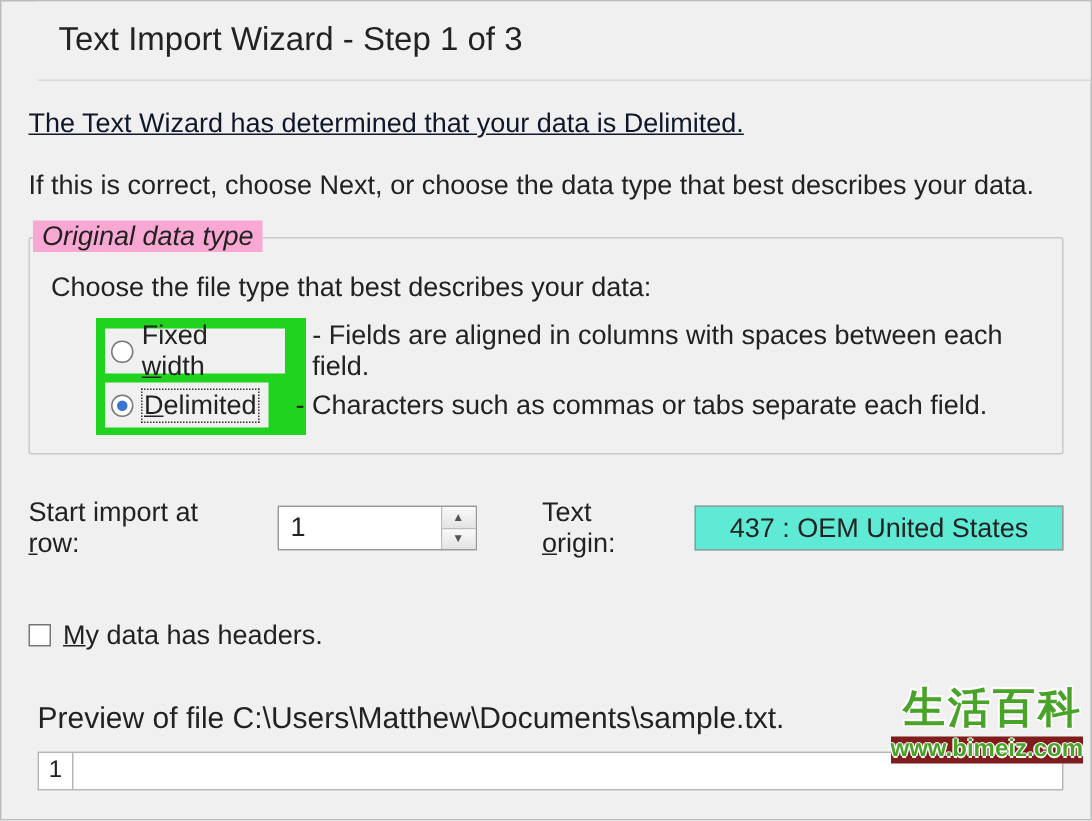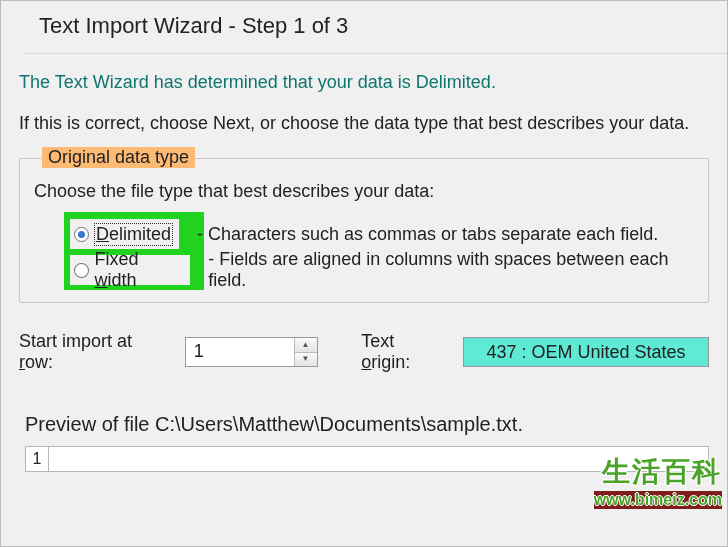--- a/index.html
+++ b/index.html
@@ -26,43 +26,45 @@
     border-bottom: 1px solid #d9d9d9;
     background: #f0f0f0;
     font-weight: 400;
     margin-left: 24px;
   }
   .content {
     padding: 18px 18px 0 18px;
   }
   .intro1 {
     font-size: 18px;
-    color: #0f766e;
+    color: #0f172a;
     margin-bottom: 20px;
+    text-decoration: underline;
   }
   .intro2 {
     font-size: 18px;
     color: #222;
     margin-bottom: 24px;
   }
   .fieldset {
     position: relative;
     border: 1px solid #c9c9c9;
     border-radius: 2px;
     padding: 22px 14px 14px 14px;
     margin-bottom: 28px;
   }
   .legend {
     position: absolute;
     top: -12px;
-    left: 22px;
-    background: #fdba74;
+    left: 2px;
+    background: #f9a8d4;
     padding: 0 6px;
     font-size: 18px;
     color: #222;
+    font-style: italic;
   }
   .fieldset .instr {
     font-size: 18px;
     color: #222;
     margin-bottom: 14px;
   }
   .radio-zone {
     position: relative;
     margin-left: 36px;
   }
@@ -266,53 +268,57 @@
     <div class="intro2">If this is correct, choose Next, or choose the data type that best describes your data.</div>
 
     <div class="fieldset">
       <div class="legend">Original data type</div>
       <div class="instr">Choose the file type that best describes your data:</div>
 
       <div class="radio-zone">
         <div class="green-box"></div>
 
         <div class="radio-row">
+          <span class="radio-inner">
+            <span class="radio"></span>
+            <span class="radio-label"><span>Fixed </span><span class="acc">w</span><span>idth</span></span>
+          </span>
+          <span class="radio-desc">- Fields are aligned in columns with spaces between each field.</span>
+        </div>
+
+        <div class="radio-row">
           <span class="radio-inner sel">
             <span class="radio sel"></span>
             <span class="radio-label focus"><span></span><span class="acc">D</span><span>elimited</span></span>
           </span>
           <span class="radio-desc">- Characters such as commas or tabs separate each field.</span>
-        </div>
-
-        <div class="radio-row">
-          <span class="radio-inner">
-            <span class="radio"></span>
-            <span class="radio-label"><span>Fixed </span><span class="acc">w</span><span>idth</span></span>
-          </span>
-          <span class="radio-desc">- Fields are aligned in columns with spaces between each field.</span>
         </div>
       </div>
     </div>
 
     <div class="row-opts">
       <span class="lbl"><span>Start import at </span><span class="acc">r</span><span>ow:</span></span>
       <div class="spinner">
         <div class="nval">1</div>
         <div class="arrows">
           <div>▲</div>
           <div>▼</div>
         </div>
       </div>
       <span style="width:12px"></span>
       <span class="lbl"><span>Text </span><span class="acc">o</span><span>rigin:</span></span>
       <div class="combo">
         <span>437 : OEM United States</span>
       </div>
     </div>
 
+    <div class="checkbox-row">
+      <span class="cb"></span>
+      <span><span class="acc">M</span><span>y data has headers.</span></span>
+    </div>
 
     <div class="preview-lab">Preview of file C:\Users\Matthew\Documents\sample.txt.</div>
     <div class="preview-box">
       <div class="ln">1</div>
     </div>
   </div>
 </div>
 
 <div class="watermark">
   <div class="cn">生活百科</div>

